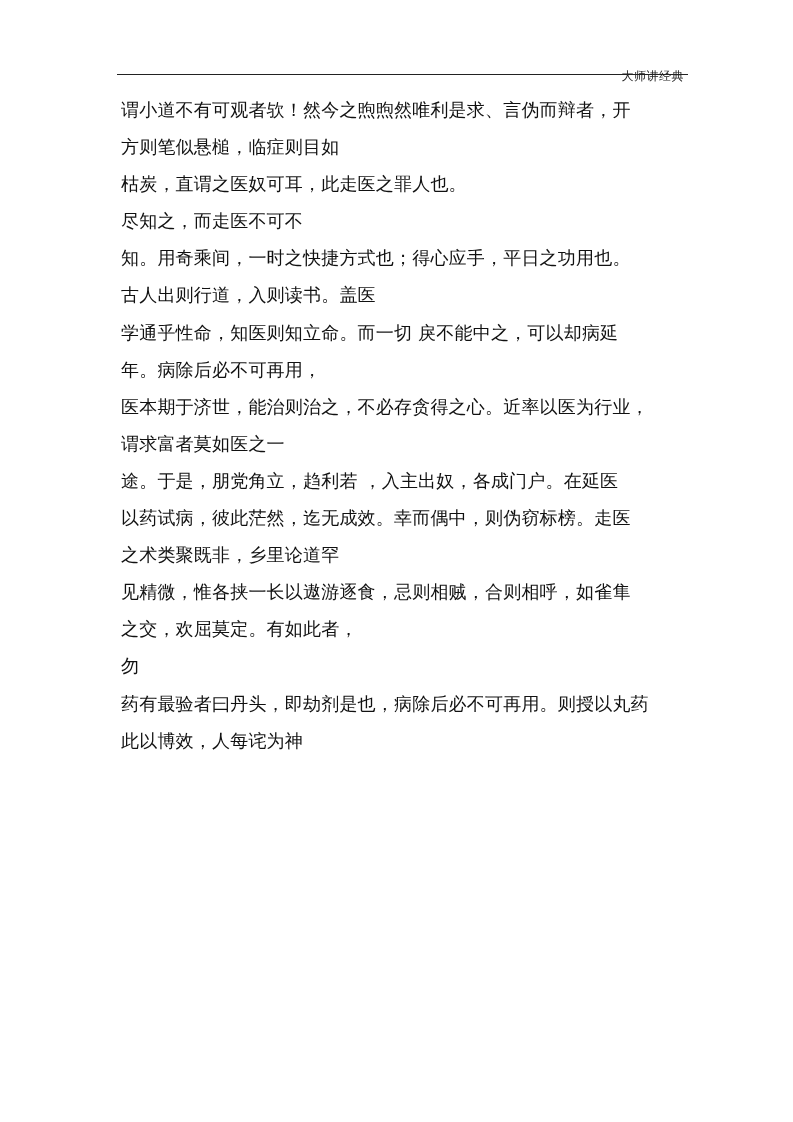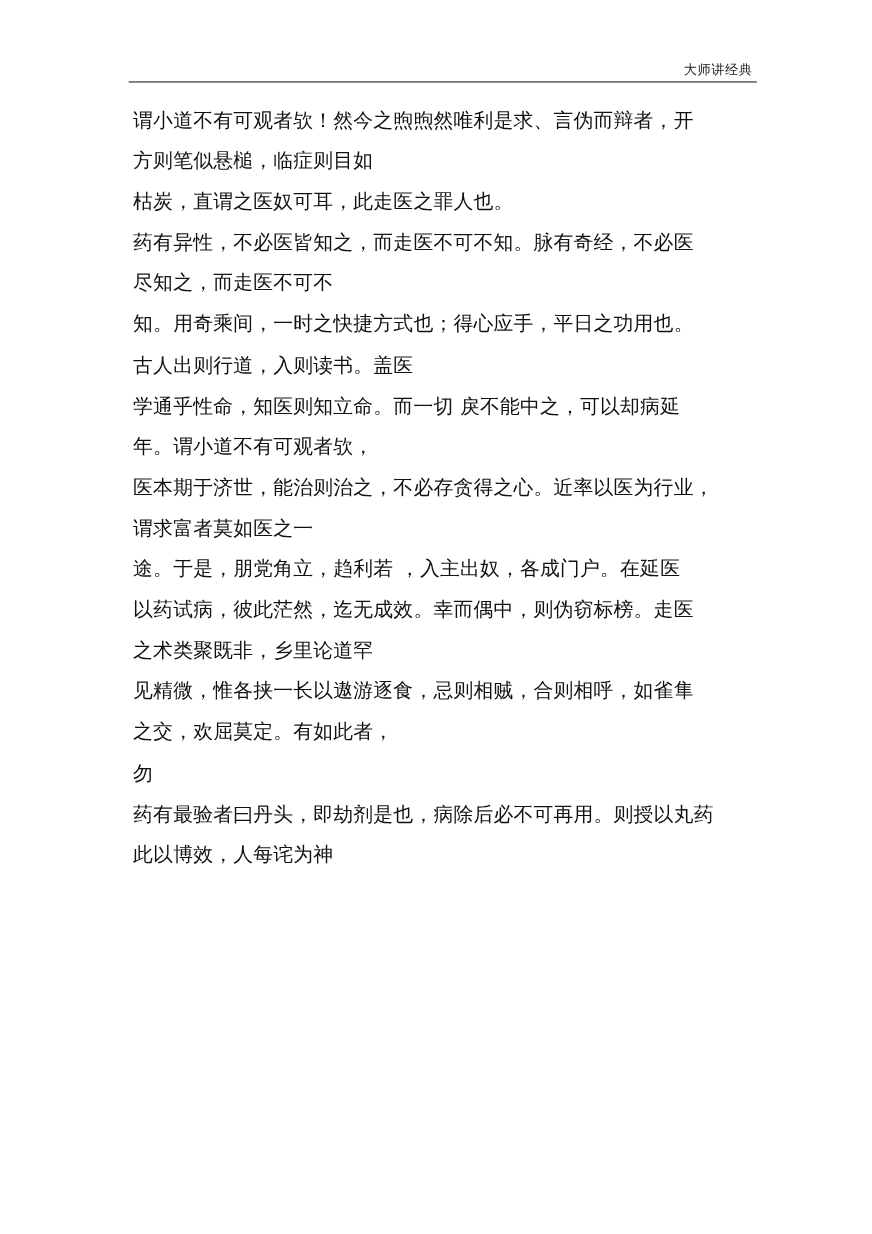--- a/index.html
+++ b/index.html
@@ -19,21 +19,21 @@
       position: absolute;
       left: 117px;
       top: 52px;
       width: 571px;
       height: 22px;
       border-bottom: 1px solid #222222;
     }
     .header-title {
       position: absolute;
       right: 4px;
-      top: 3px;
+      top: 16px;
       font-size: 12px;
       color: #222222;
       font-family: "DejaVu Sans", "Liberation Sans", sans-serif;
       letter-spacing: 0.5px;
     }
     .body-text {
       position: absolute;
       left: 121px;
       top: 95px;
       width: 560px;
@@ -51,26 +51,25 @@
 <body>
 
 <div class="page-header">
   <span class="header-title">大师讲经典</span>
 </div>
 
 <div class="body-text">
   <span class="line">谓小道不有可观者欤！然今之煦煦然唯利是求、言伪而辩者，开</span>
   <span class="line">方则笔似悬槌，临症则目如</span>
   <span class="line">枯炭，直谓之医奴可耳，此走医之罪人也。</span>
-  <span class="line">药有异性，不必医皆知之，而走医不可不知。脉有奇经，不必医</span>
   <span class="line">尽知之，而走医不可不</span>
   <span class="line">知。用奇乘间，一时之快捷方式也；得心应手，平日之功用也。</span>
   <span class="line">古人出则行道，入则读书。盖医</span>
   <span class="line">学通乎性命，知医则知立命。而一切 戾不能中之，可以却病延</span>
-  <span class="line">年。谓小道不有可观者欤，</span>
+  <span class="line">年。病除后必不可再用，</span>
   <span class="line">医本期于济世，能治则治之，不必存贪得之心。近率以医为行业，</span>
   <span class="line">谓求富者莫如医之一</span>
   <span class="line">途。于是，朋党角立，趋利若 ，入主出奴，各成门户。在延医</span>
   <span class="line">以药试病，彼此茫然，迄无成效。幸而偶中，则伪窃标榜。走医</span>
   <span class="line">之术类聚既非，乡里论道罕</span>
   <span class="line">见精微，惟各挟一长以遨游逐食，忌则相贼，合则相呼，如雀隼</span>
   <span class="line">之交，欢屈莫定。有如此者，</span>
   <span class="line">勿</span>
   <span class="line">药有最验者曰丹头，即劫剂是也，病除后必不可再用。则授以丸药</span>
   <span class="line">此以博效，人每诧为神</span>

